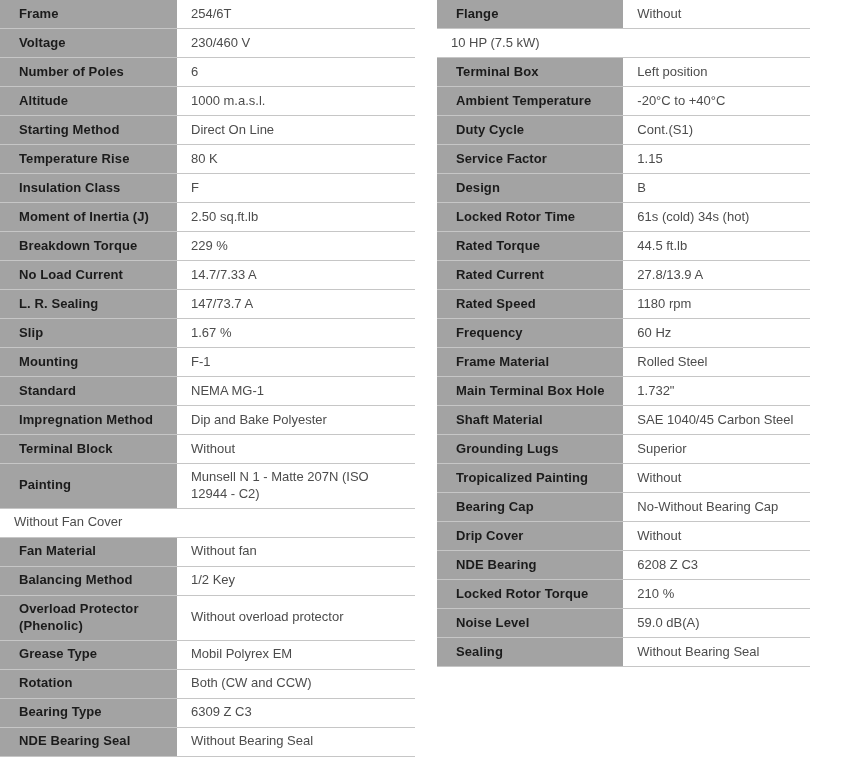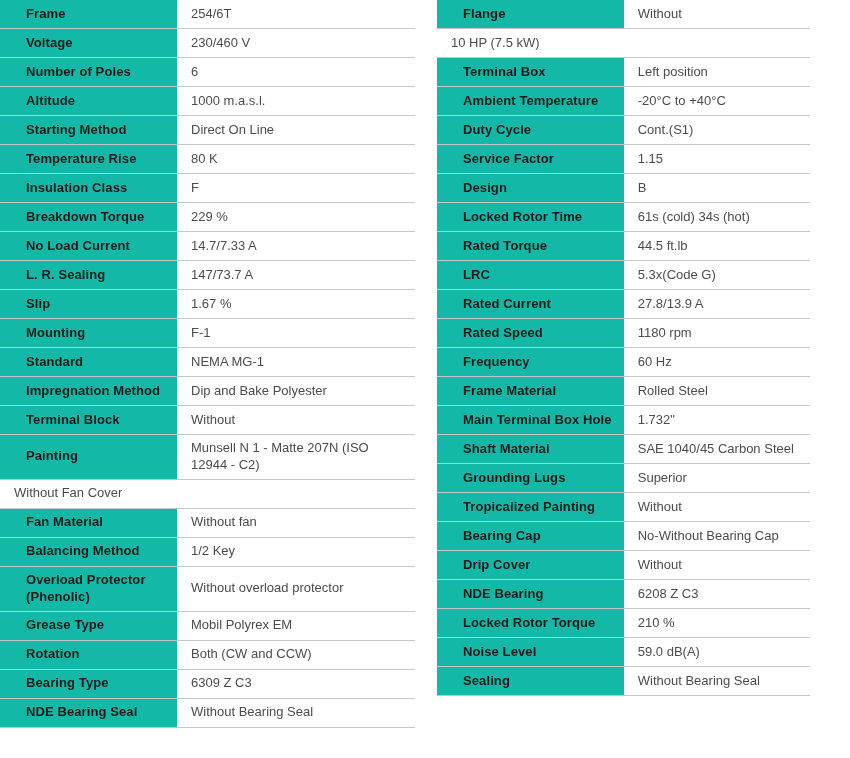--- a/index.html
+++ b/index.html
@@ -28,25 +28,25 @@
   }
   .cell {
     box-sizing: border-box;
     display: flex;
     align-items: center;
     min-height: 28px;
     font-size: 13px;
     line-height: 1.3;
   }
   .cell-label {
-    background: #14b8a6;
+    background: #a3a3a3;
     font-weight: 700;
     color: #1b1b1b;
     letter-spacing: 0.1px;
-    padding: 5px 10px 5px 26px;
+    padding: 5px 10px 5px 19px;
   }
   .cell-value {
     background: #ffffff;
     color: #4c4c4c;
     padding: 5px 10px 5px 14px;
   }
   .spec-table.left  .cell-label { width: 177px; }
   .spec-table.left  .cell-value { width: 238px; }
   .spec-table.right .cell-label { width: 206px; }
   .spec-table.right .cell-value { width: 207px; }
@@ -80,20 +80,24 @@
     </div>
       <div class="spec-row">
       <div class="cell cell-label">Temperature Rise</div>
       <div class="cell cell-value">80 K</div>
     </div>
       <div class="spec-row">
       <div class="cell cell-label">Insulation Class</div>
       <div class="cell cell-value">F</div>
     </div>
       <div class="spec-row">
+      <div class="cell cell-label">Moment of Inertia (J)</div>
+      <div class="cell cell-value">2.50 sq.ft.lb</div>
+    </div>
+      <div class="spec-row">
       <div class="cell cell-label">Breakdown Torque</div>
       <div class="cell cell-value">229 %</div>
     </div>
       <div class="spec-row">
       <div class="cell cell-label">No Load Current</div>
       <div class="cell cell-value">14.7/7.33 A</div>
     </div>
       <div class="spec-row">
       <div class="cell cell-label">L. R. Sealing</div>
       <div class="cell cell-value">147/73.7 A</div>
@@ -186,24 +190,20 @@
     </div>
       <div class="spec-row">
       <div class="cell cell-label">Locked Rotor Time</div>
       <div class="cell cell-value">61s (cold) 34s (hot)</div>
     </div>
       <div class="spec-row">
       <div class="cell cell-label">Rated Torque</div>
       <div class="cell cell-value">44.5 ft.lb</div>
     </div>
       <div class="spec-row">
-      <div class="cell cell-label">LRC</div>
-      <div class="cell cell-value">5.3x(Code G)</div>
-    </div>
-      <div class="spec-row">
       <div class="cell cell-label">Rated Current</div>
       <div class="cell cell-value">27.8/13.9 A</div>
     </div>
       <div class="spec-row">
       <div class="cell cell-label">Rated Speed</div>
       <div class="cell cell-value">1180 rpm</div>
     </div>
       <div class="spec-row">
       <div class="cell cell-label">Frequency</div>
       <div class="cell cell-value">60 Hz</div>

